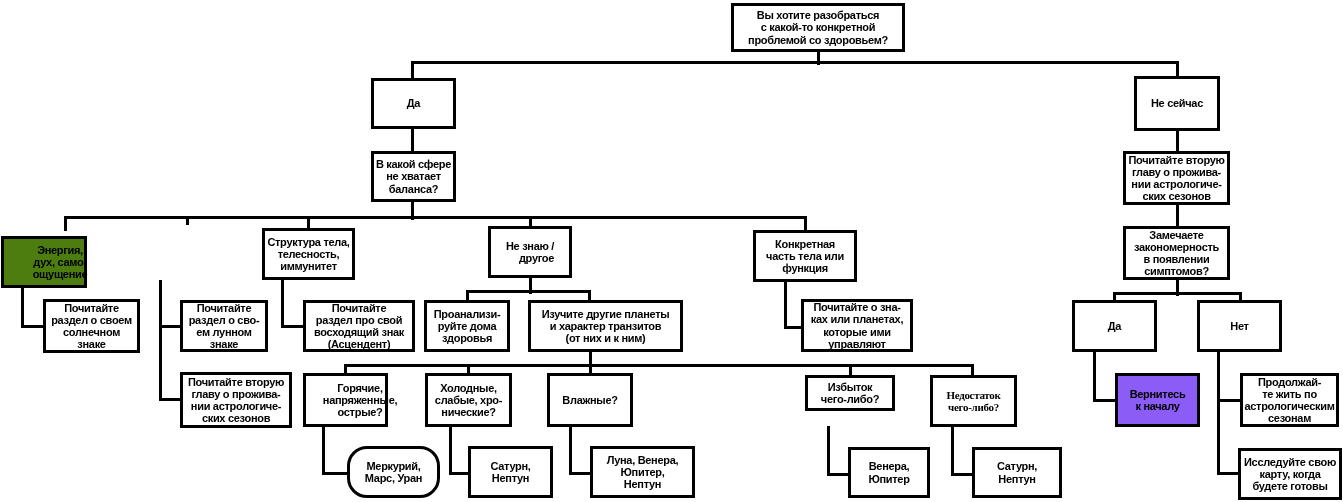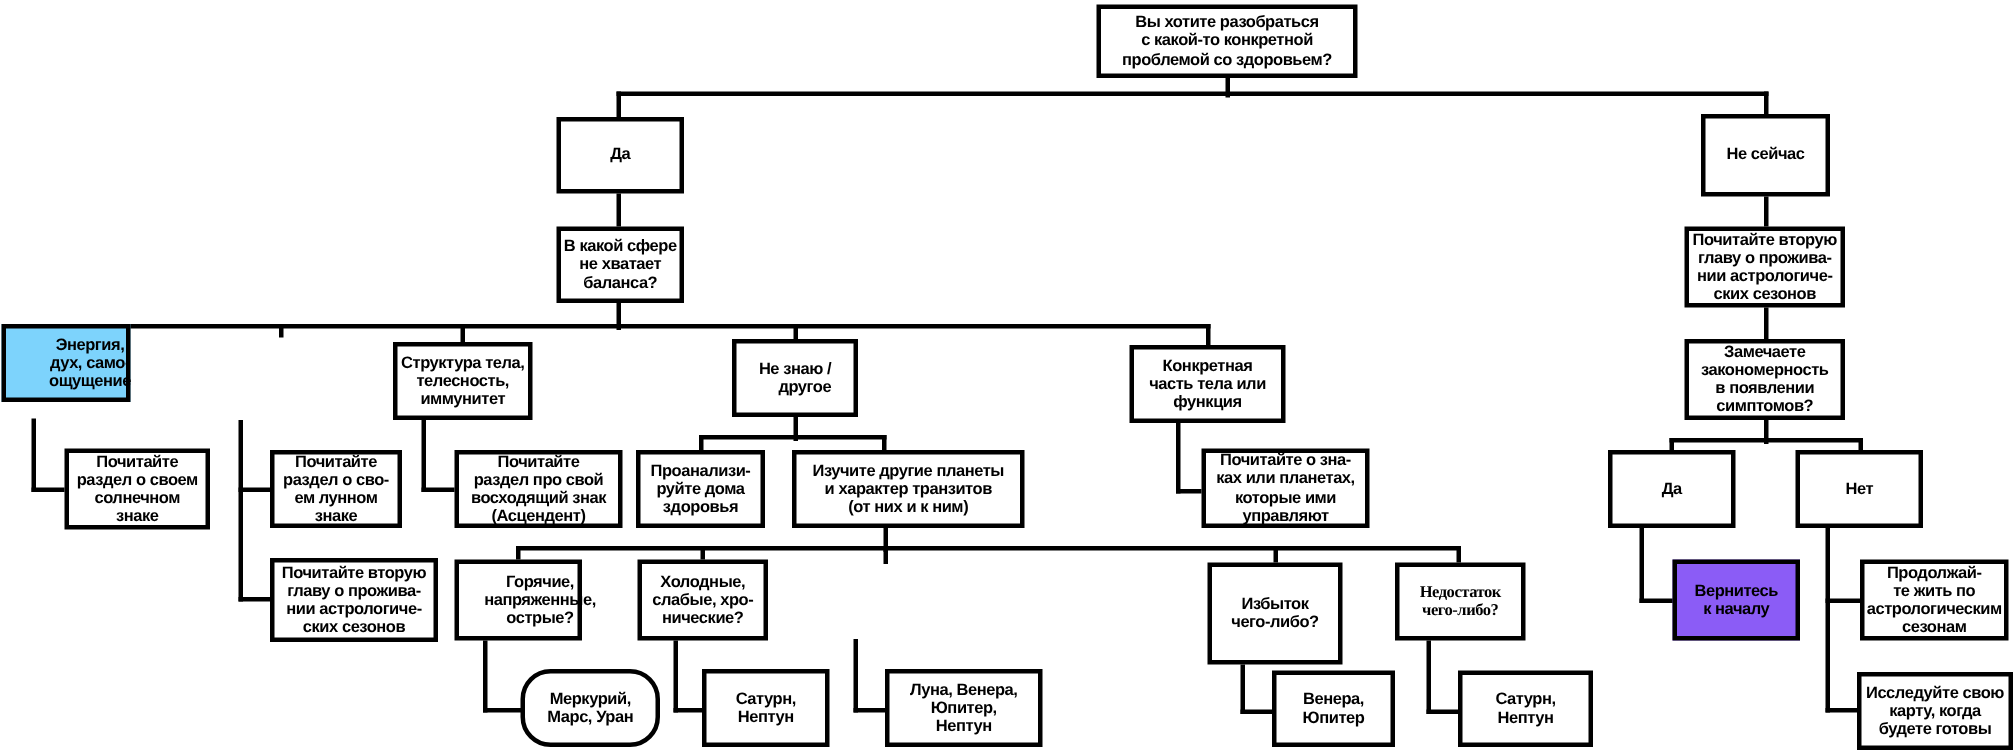--- a/index.html
+++ b/index.html
@@ -95,21 +95,21 @@
 проблемой со здоровьем?</div>
     <div class="node" style="left: 371px; top: 78px; width: 85px; height: 51px; background: rgb(255, 255, 255); border-color: rgb(0, 0, 0); color: rgb(0, 0, 0);">Да</div>
     <div class="node" style="left: 1134px; top: 76px; width: 86px; height: 55px; background: rgb(255, 255, 255); border-color: rgb(0, 0, 0); color: rgb(0, 0, 0);">Не сейчас</div>
     <div class="node" style="left: 371px; top: 151px; width: 85px; height: 51px; background: rgb(255, 255, 255); border-color: rgb(0, 0, 0); color: rgb(0, 0, 0);">В какой сфере
 не хватает
 баланса?</div>
     <div class="node" style="left: 1123px; top: 151px; width: 107px; height: 54px; background: rgb(255, 255, 255); border-color: rgb(0, 0, 0); color: rgb(0, 0, 0);">Почитайте вторую
 главу о прожива-
 нии астрологиче-
 ских сезонов</div>
-    <div class="node" style="left: 1px; top: 216px; width: 86px; height: 52px; background: #7dd3fc; border-color: rgb(0, 0, 0); color: rgb(0, 0, 0); padding-left: 33px;">Энергия,
+    <div class="node" style="left: 1px; top: 236px; width: 86px; height: 52px; background: #4d7c0f; border-color: rgb(0, 0, 0); color: rgb(0, 0, 0); padding-left: 33px;">Энергия,
 дух, само-
 ощущение</div>
     <div class="node" style="left: 262px; top: 228px; width: 93px; height: 52px; background: rgb(255, 255, 255); border-color: rgb(0, 0, 0); color: rgb(0, 0, 0);">Структура тела,
 телесность,
 иммунитет</div>
     <div class="node" style="left: 488px; top: 226px; width: 84px; height: 52px; background: rgb(255, 255, 255); border-color: rgb(0, 0, 0); color: rgb(0, 0, 0); text-align: right;">Не знаю /
 другое</div>
     <div class="node" style="left: 753px; top: 230px; width: 104px; height: 52px; background: rgb(255, 255, 255); border-color: rgb(0, 0, 0); color: rgb(0, 0, 0);">Конкретная
 часть тела или
 функция</div>
@@ -144,21 +144,22 @@
     <div class="node" style="left: 180px; top: 372px; width: 112px; height: 56px; background: rgb(255, 255, 255); border-color: rgb(0, 0, 0); color: rgb(0, 0, 0);">Почитайте вторую
 главу о прожива-
 нии астрологиче-
 ских сезонов</div>
     <div class="node" style="left: 303px; top: 373px; width: 85px; height: 54px; background: rgb(255, 255, 255); border-color: rgb(0, 0, 0); color: rgb(0, 0, 0); padding-left: 30px;">Горячие,
 напряженные,
 острые?</div>
     <div class="node" style="left: 425px; top: 373px; width: 87px; height: 54px; background: rgb(255, 255, 255); border-color: rgb(0, 0, 0); color: rgb(0, 0, 0);">Холодные,
 слабые, хро-
 нические?</div>
-    <div class="node" style="left: 805px; top: 375px; width: 90px; height: 68px; background: rgb(255, 255, 255); border-color: rgb(0, 0, 0); color: rgb(0, 0, 0);">Избыток
+    <div class="node" style="left: 547px; top: 373px; width: 86px; height: 54px; background: rgb(255, 255, 255); border-color: rgb(0, 0, 0); color: rgb(0, 0, 0);">Влажные?</div>
+    <div class="node" style="left: 805px; top: 375px; width: 90px; height: 36px; background: rgb(255, 255, 255); border-color: rgb(0, 0, 0); color: rgb(0, 0, 0);">Избыток
 чего-либо?</div>
     <div class="node" style="left: 930px; top: 375px; width: 87px; height: 52px; background: rgb(255, 255, 255); border-color: rgb(0, 0, 0); color: rgb(0, 0, 0); font-family: Liberation Serif, serif;">Недостаток
 чего-либо?</div>
     <div class="node" style="left: 1115px; top: 373px; width: 85px; height: 54px; background: #8b5cf6; border-color: rgb(0, 0, 0); color: rgb(0, 0, 0);">Вернитесь
 к началу</div>
     <div class="node" style="left: 1240px; top: 373px; width: 99px; height: 54px; background: rgb(255, 255, 255); border-color: rgb(0, 0, 0); color: rgb(0, 0, 0);">Продолжай-
 те жить по
 астрологическим
 сезонам</div>
     <div class="node" style="left: 347px; top: 446px; width: 93px; height: 52px; background: rgb(255, 255, 255); border-color: rgb(0, 0, 0); color: rgb(0, 0, 0); border-radius: 20px;">Меркурий,

